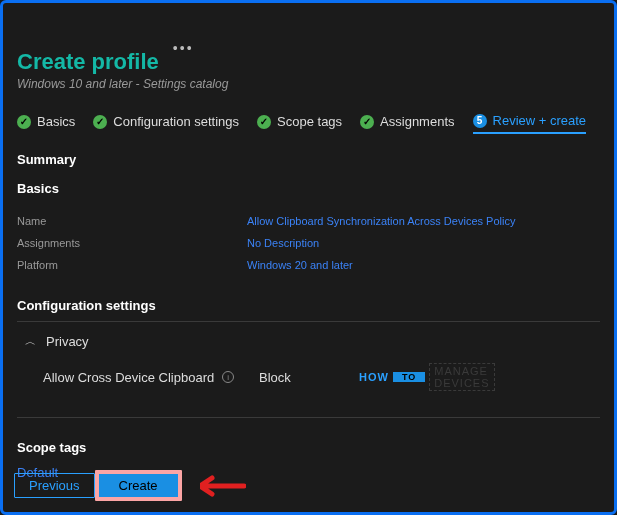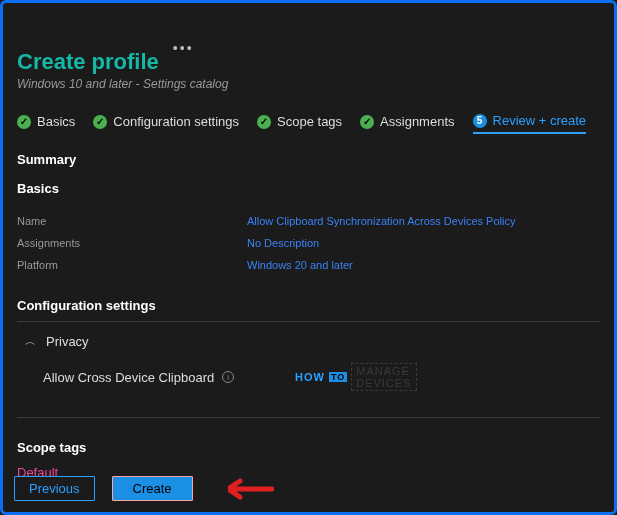--- a/index.html
+++ b/index.html
@@ -26,33 +26,33 @@
     .step-ic.cur { background: #1a8fe3; color: #fff; font-weight: 600; }
     .content { padding: 10px 14px 0 14px; }
     .sec-h { font-size: 13px; font-weight: 600; margin: 4px 0 14px 0; }
     .sec-h2 { font-size: 13px; font-weight: 600; margin: 22px 0 6px 0; }
     .row { display: flex; padding: 5px 0; font-size: 11px; }
     .row .k { color: #999; width: 230px; }
     .row .v { color: #3b82f6; }
     .divider { border-top: 1px solid #3a3a3a; margin: 8px 0 0 0; }
     .priv-head { display: flex; align-items: center; gap: 10px; font-size: 13px; padding: 12px 0 14px 8px; color: #ddd; }
     .chev { font-size: 11px; color: #ccc; }
-    .setting-row { display: flex; align-items: center; font-size: 13px; padding: 0 0 18px 26px; gap: 36px; }
+    .setting-row { display: flex; align-items: center; font-size: 13px; padding: 0 0 18px 26px; }
     .setting-row .sk { color: #ddd; width: 216px; display: flex; align-items: center; gap: 8px; }
     .setting-row .sv { color: #ddd; width: 100px; }
     .info-ic { width: 12px; height: 12px; border: 1px solid #888; border-radius: 50%; display: inline-flex; align-items: center; justify-content: center; font-size: 8px; color: #888; }
     .watermark { font-size: 11px; color: #464646; letter-spacing: 1px; display: flex; align-items: center; gap: 4px; justify-content: space-between; }
     .watermark .box { border: 1px dashed #3a3a3a; padding: 1px 4px; color: #3a3a3a; }
     .watermark .how { color: #2aa0ff; font-weight: 600; }
-    .watermark .to { background: #1a8fe3; color: #000; padding: 0 2px; font-weight: 700; font-size: 9px; }
-    .scope-val { font-size: 13px; color: #ec4899; padding: 4px 0; }
-    .footer { position: absolute; bottom: 14px; left: 14px; display: flex; align-items: center; gap: 17px; }
+    .watermark .to { background: #1a8fe3; color: #000; padding: 0 9px; font-weight: 700; font-size: 9px; }
+    .scope-val { font-size: 13px; color: #3b82f6; padding: 4px 0; }
+    .footer { position: absolute; bottom: 14px; left: 14px; display: flex; align-items: center; gap: 0; }
     .btn { font-size: 13px; padding: 4px 14px; border-radius: 1px; cursor: pointer; }
     .btn-sec { background: transparent; border: 1px solid #2aa0ff; color: #2aa0ff; }
-    .btn-pri { background: #1a8fe3; border: 1px solid #fca5a5; color: #000; font-weight: 500; padding: 4px 20px; }
+    .btn-pri { background: #1a8fe3; border: 4px solid #fca5a5; color: #000; font-weight: 500; padding: 4px 20px; }
     .arrow { margin-left: 18px; color: #e02020; font-size: 22px; }
     .arrow svg { display: block; }
   </style>
 </head>
 <body>
 
 <div class="header">
   <div class="title-row">
     <div class="title">Create profile</div>
     <div class="more-icon">•••</div>
@@ -106,20 +106,21 @@
   <div class="priv-head">
     <span class="chev">︿</span>
     <span>Privacy</span>
   </div>
 
   <div class="setting-row">
     <div class="sk">
       <span>Allow Cross Device Clipboard</span>
       <span class="info-ic">i</span>
     </div>
+    <div class="sv">Block</div>
     <div class="watermark">
       <span class="how">HOW</span>
       <span class="to">TO</span>
       <span class="box"><span>MANAGE</span><br><span>DEVICES</span></span>
     </div>
   </div>
   <div class="divider"></div>
 
   <div class="sec-h2">Scope tags</div>
   <div class="scope-val">Default</div>

